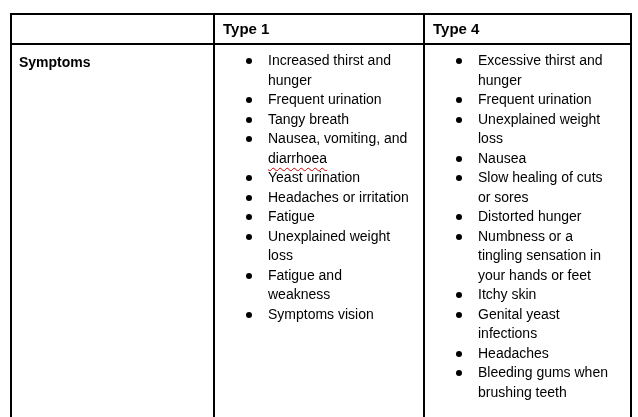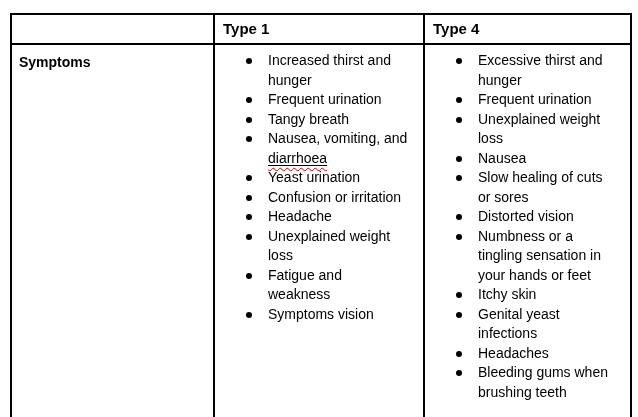--- a/index.html
+++ b/index.html
@@ -57,21 +57,20 @@
     content: "";
     position: absolute;
     left: -22px;
     top: 7px;
     width: 6px;
     height: 6px;
     border-radius: 50%;
     background: #000000;
   }
   .u {
-    text-decoration: underline;
     text-decoration-color: #000000;
     text-decoration-thickness: 1px;
     text-underline-offset: 2px;
     text-align: center;
   }
   .sp {
     text-decoration: underline wavy #cc0000;
     text-decoration-thickness: 1px;
     text-underline-offset: 4px;
   }
@@ -97,35 +96,35 @@
       <td class="label-cell">
         <span>Symptoms</span>
       </td>
       <td class="list-cell">
         <ul class="symptoms">
             <li>Increased thirst and<br>hunger</li>
             <li>Frequent urination</li>
             <li>Tangy breath</li>
             <li>Nausea, vomiting, and<br><span class="u"><span class="sp">diarrhoea</span></span></li>
             <li>Yeast urination</li>
-            <li>Confusion or irritation</li>
-            <li>Headache</li>
+            <li>Headaches or irritation</li>
+            <li>Fatigue</li>
             <li>Unexplained weight<br>loss</li>
             <li>Fatigue and<br>weakness</li>
             <li>Symptoms vision</li>
           </ul>
       </td>
       <td class="list-cell">
         <ul class="symptoms">
             <li>Excessive thirst and<br>hunger</li>
             <li>Frequent urination</li>
             <li>Unexplained weight<br>loss</li>
             <li>Nausea</li>
             <li>Slow healing of cuts<br>or sores</li>
-            <li>Distorted vision</li>
+            <li>Distorted hunger</li>
             <li>Numbness or a<br>tingling sensation in<br>your hands or feet</li>
             <li>Itchy skin</li>
             <li>Genital yeast<br>infections</li>
             <li>Headaches</li>
             <li>Bleeding gums when<br>brushing teeth</li>
           </ul>
       </td>
     </tr>
   </tbody>
 </table>

